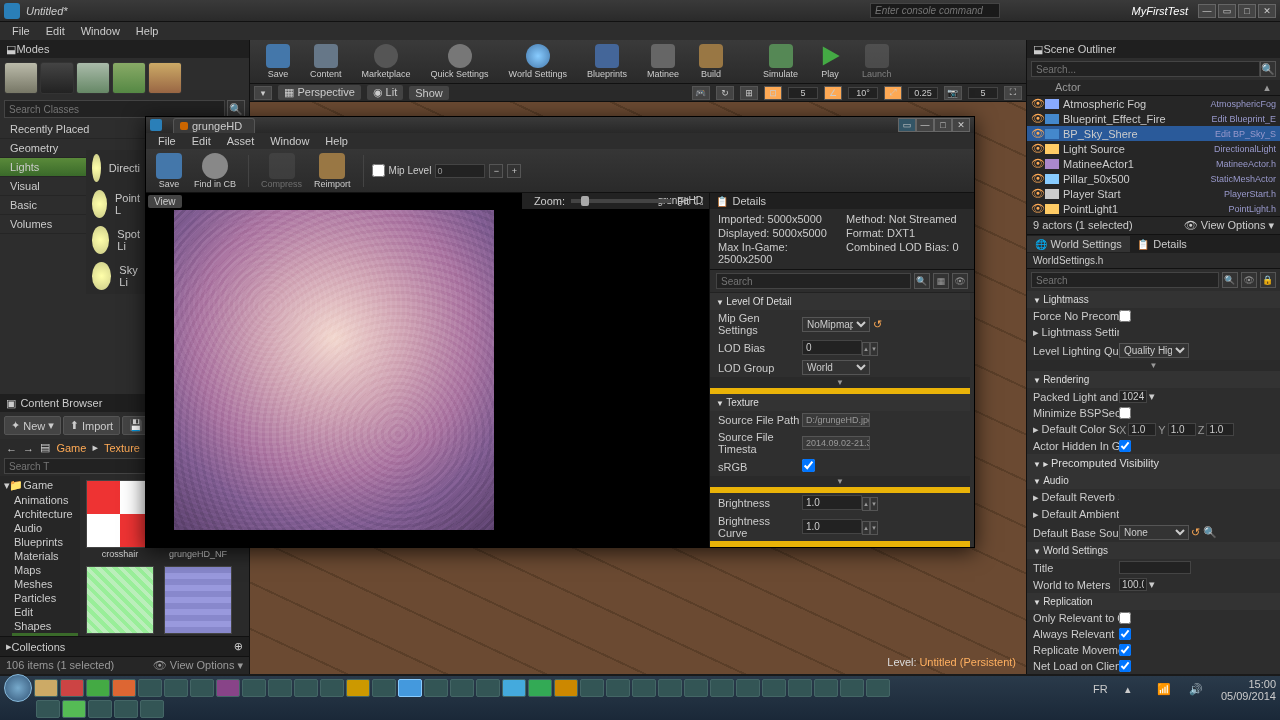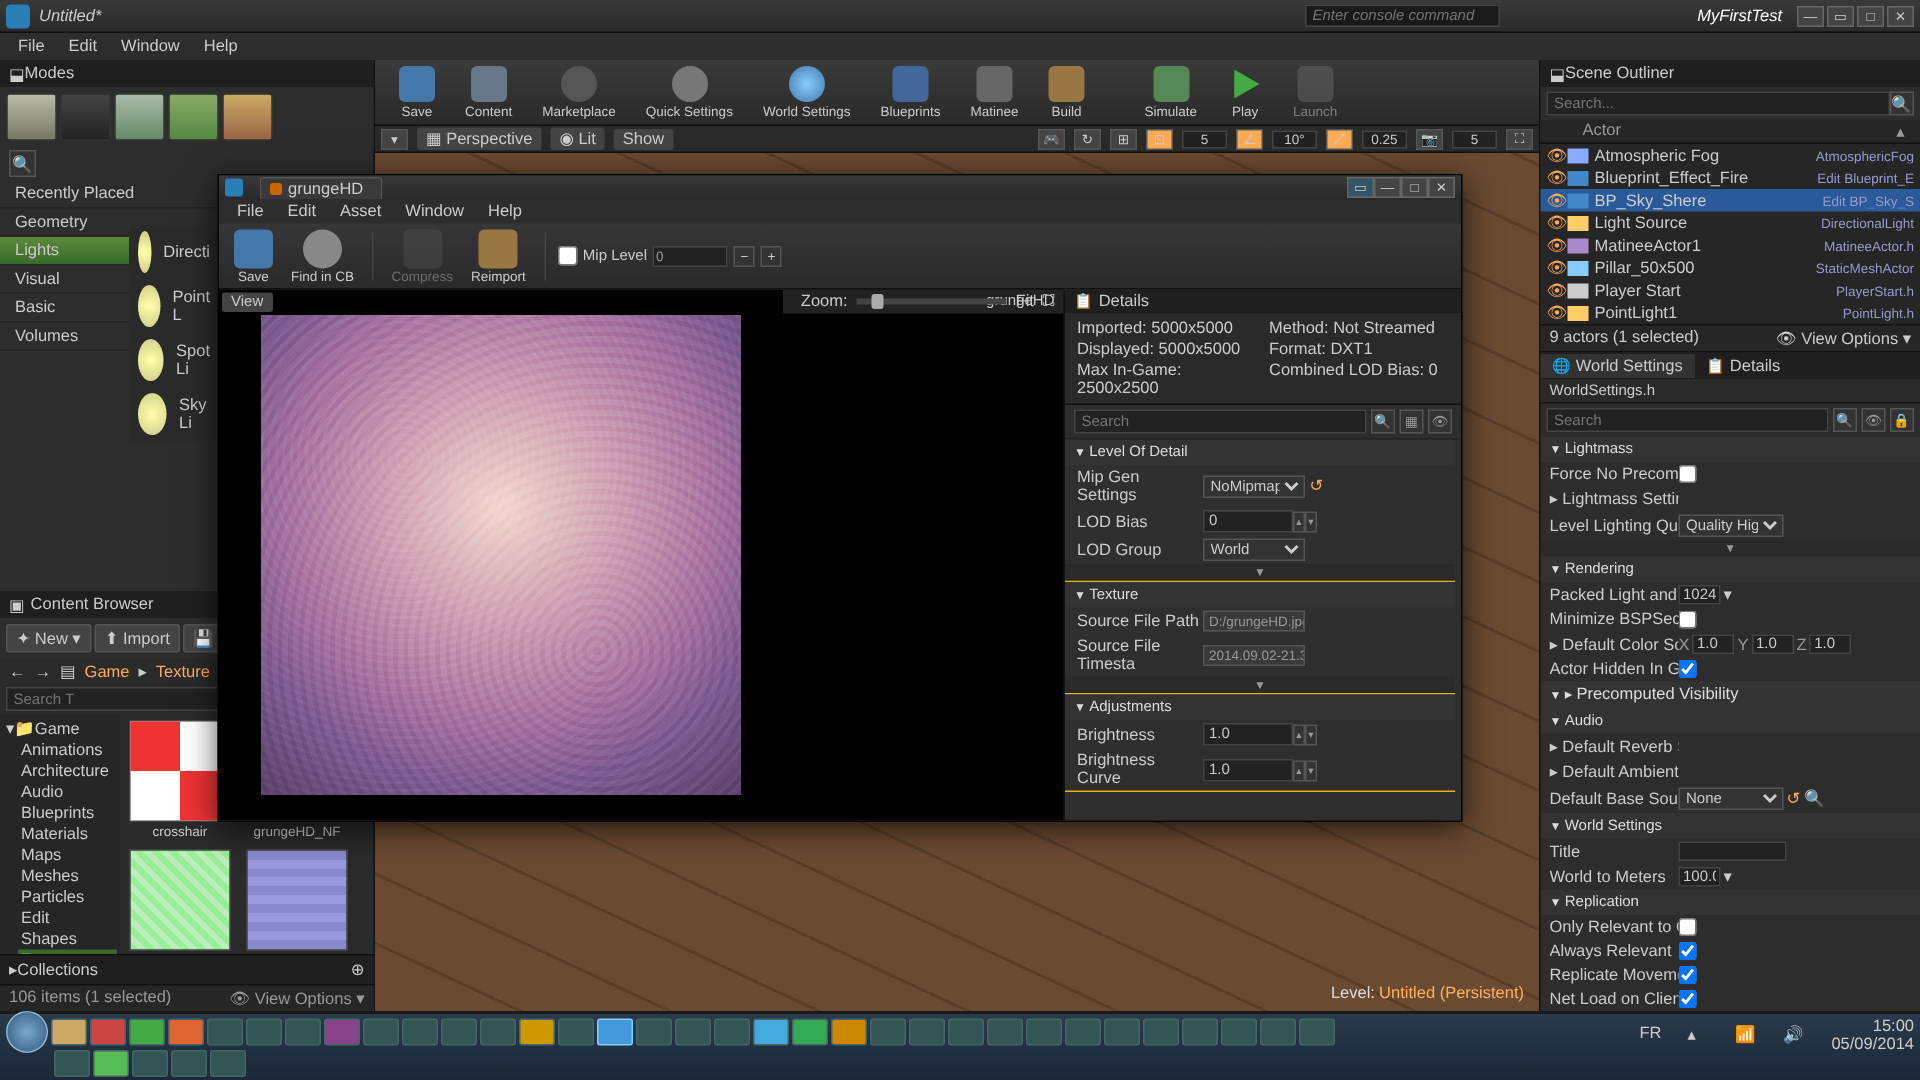--- a/index.html
+++ b/index.html
@@ -101,21 +101,21 @@
 .te-details { width:265px; background:#2f2f2f; display:flex; flex-direction:column; border-left:1px solid #111; }
 .te-details .hdr { height:16px; background:#1f1f1f; display:flex; align-items:center; padding:0 6px; color:#ccc; font-size:10px; gap:4px; }
 .te-info { padding:4px 8px; color:#ccc; font-size:10px; display:grid; grid-template-columns:1fr 1fr; gap:2px 8px; background:#2a2a2a; border-bottom:1px solid #111; }
 .te-search { display:flex; padding:3px 6px; gap:3px; background:#2d2d2d; border-bottom:1px solid #222; }
 .te-search input { flex:1; background:#222; border:1px solid #444; color:#999; padding:1px 4px; font-size:10px; }
 .te-search .sb { width:16px; height:16px; background:#333; border:1px solid #555; cursor:pointer; color:#999; font-size:9px; display:flex; align-items:center; justify-content:center; }
 .te-props { flex:1; overflow-y:auto; overflow-x:hidden; padding-right:4px; }
 .te-props::-webkit-scrollbar { width:12px; }
 .te-props::-webkit-scrollbar-track { background:#222; }
 .te-props::-webkit-scrollbar-thumb { background:#555; border:1px solid #333; }
-.section { border-bottom:1px solid #eab308; }
+.section { border-bottom:6px solid #eab308; }
 .section .shdr { padding:3px 6px; background:#333; color:#ddd; font-size:10px; cursor:pointer; }
 .section .shdr::before { content:"▼ "; font-size:8px; }
 .prop-row { display:flex; align-items:center; padding:2px 8px; color:#ccc; font-size:10px; }
 .prop-row .pl { flex:0 0 84px; overflow:hidden; }
 .prop-row .pv { flex:1; }
 .prop-row input[type=text] { width:60px; background:#222; border:1px solid #444; color:#ccc; padding:1px 3px; font-size:10px; }
 .prop-row .spinner { display:inline-flex; }
 .prop-row .spinner .sp { width:8px; height:14px; background:#333; border:1px solid #555; font-size:7px; color:#999; display:flex; align-items:center; justify-content:center; cursor:pointer; }
 .prop-row select { background:#333; border:1px solid #555; color:#ccc; font-size:10px; width:68px; }
 .prop-row .readonly { background:#3a3a3a; border:1px solid #555; padding:1px 3px; color:#999; width:68px; overflow:hidden; white-space:nowrap; font-size:9px; }
@@ -199,20 +199,21 @@
   <div class="modes-panel">
     <div class="panel-tab">⬓ <span>Modes</span></div>
     <div class="tool-icons">
       <div class="tool-icon" style="background:linear-gradient(#bba,#776)"></div>
       <div class="tool-icon" style="background:linear-gradient(#444,#222)"></div>
       <div class="tool-icon" style="background:linear-gradient(#aba,#686)"></div>
       <div class="tool-icon" style="background:linear-gradient(#8a6,#584)"></div>
       <div class="tool-icon" style="background:linear-gradient(#ca6,#964)"></div>
     </div>
     <div class="search-row">
+      <input placeholder="Search Classes" style="">
       <div class="btn">🔍</div>
     </div>
     <div class="cat-list">
       <div class="cat-item">Recently Placed</div>
       <div class="cat-item">Geometry</div>
       <div class="cat-item sel">Lights</div>
       <div class="cat-item">Visual</div>
       <div class="cat-item">Basic</div>
       <div class="cat-item">Volumes</div>
     </div>
@@ -686,24 +687,27 @@
               <div class="pv">
                 <div class="readonly">D:/grungeHD.jpg</div>
               </div>
             </div>
           <div class="prop-row">
               <div class="pl">Source File Timesta</div>
               <div class="pv">
                 <div class="readonly">2014.09.02-21.34.13</div>
               </div>
             </div>
+          <div class="prop-row">
+              <div class="pl">sRGB</div>
+              <div class="pv"><input type="checkbox" checked="" style=""></div>
+            </div>
           <div class="expand-arrow">▼</div>
         </div>
         <div class="section">
-          <div class="shdr">Adjustments</div>
           <div class="prop-row">
               <div class="pl">Brightness</div>
               <div class="pv"><input type="text" value="1.0" style=""><div class="spinner">
                   <div class="sp">▴</div>
                   <div class="sp">▾</div>
                 </div></div>
             </div>
           <div class="prop-row">
               <div class="pl">Brightness Curve</div>
               <div class="pv"><input type="text" value="1.0" style=""><div class="spinner">

